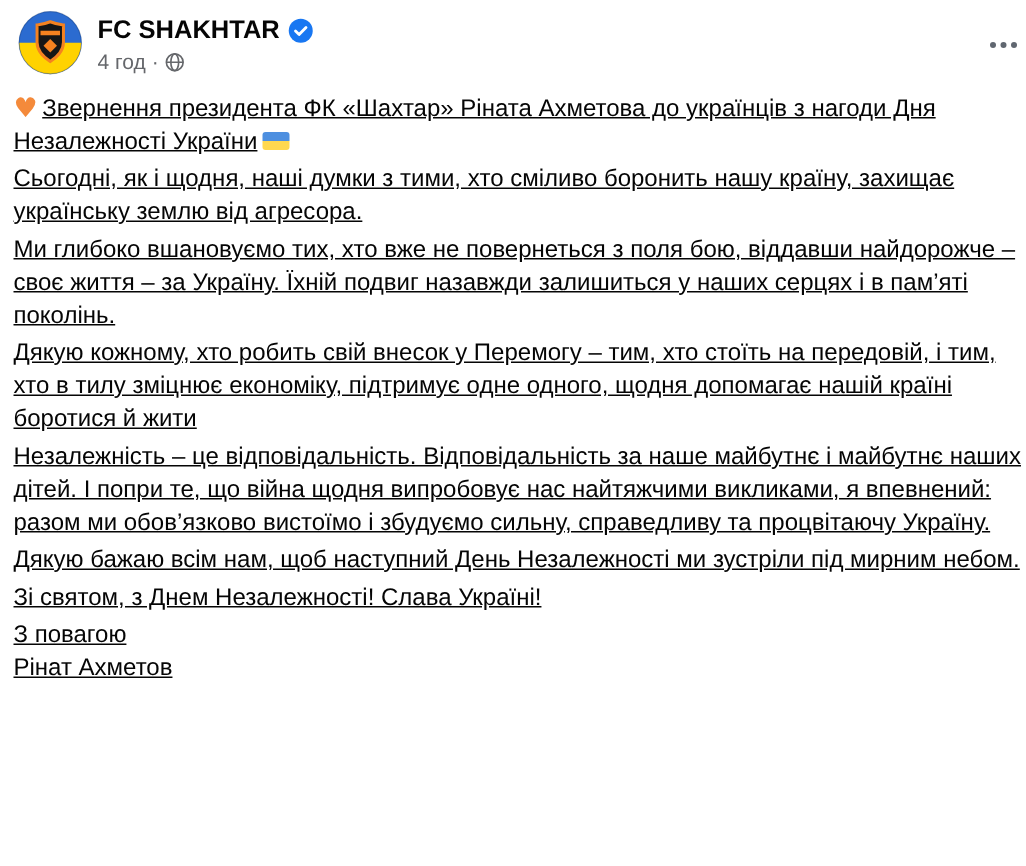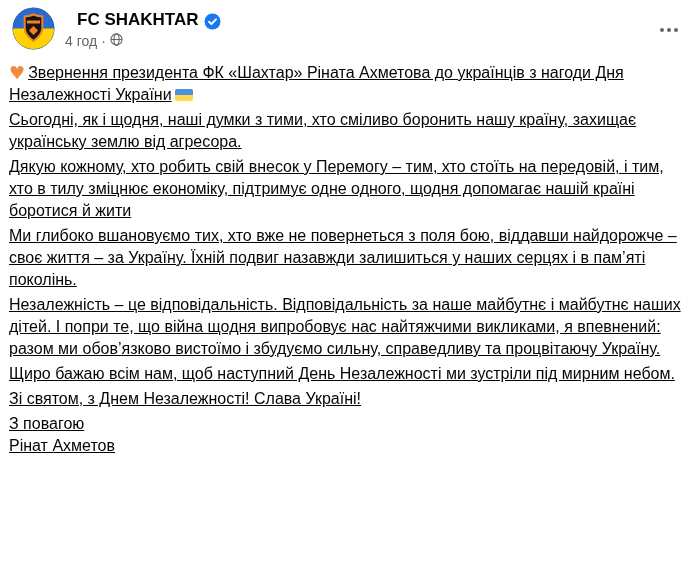--- a/index.html
+++ b/index.html
@@ -12,27 +12,27 @@
   }
 
   
   .header { display:flex; align-items:flex-start; padding:7px 12px 0 12px; position:relative; }
   .avatar {
     width:43px; height:43px; border-radius:50%; flex:0 0 auto;
     cursor:pointer; overflow:hidden;
   }
   .avatar svg { display:block; }
   .header-info { margin-left:10px; padding-top:2px; }
-  .name-row { display:flex; align-items:flex-end; gap:5px;margin-left:12px; }
+  .name-row { display:flex; align-items:center; gap:5px; }
   .page-name {
     font-size:17px; font-weight:700; color:#050505; line-height:21px; cursor:pointer;
   }
   .verified { display:inline-flex; margin-top:1px; }
   .meta-row {
-    display:flex; align-items:flex-start; gap:4px;
+    display:flex; align-items:center; gap:4px;
     color:#65676B; font-size:14px; line-height:18px; margin-top:2px;
   }
   .meta-row .ts { cursor:pointer; }
   .globe { display:inline-flex; margin-top:1px; }
 
   .more-btn {
     position:absolute; right:2px; top:20px;
     width:26px; height:20px; display:flex; align-items:center; justify-content:center;
     gap:3px; cursor:pointer; border-radius:4px;
   }
@@ -107,22 +107,22 @@
         <i></i>
         <i></i>
     </div>
   </div>
 
   <div class="body-text">
     <p>
       <span class="heart">♥</span><span>Звернення президента ФК «Шахтар» Ріната Ахметова до українців з нагоди Дня Незалежності України</span><span class="flag"></span>
     </p>
     <p>Сьогодні, як і щодня, наші думки з тими, хто сміливо боронить нашу країну, захищає українську землю від агресора.</p>
+    <p>Ми глибоко вшановуємо тих, хто вже не повернеться з поля бою, віддавши найдорожче – своє життя – за Україну. Їхній подвиг назавжди залишиться у наших серцях і в пам’яті поколінь.</p>
     <p>Дякую кожному, хто робить свій внесок у Перемогу – тим, хто стоїть на передовій, і тим, хто в тилу зміцнює економіку, підтримує одне одного, щодня допомагає нашій країні боротися й жити</p>
-    <p>Ми глибоко вшановуємо тих, хто вже не повернеться з поля бою, віддавши найдорожче – своє життя – за Україну. Їхній подвиг назавжди залишиться у наших серцях і в пам’яті поколінь.</p>
     <p>Незалежність – це відповідальність. Відповідальність за наше майбутнє і майбутнє наших дітей. І попри те, що війна щодня випробовує нас найтяжчими викликами, я впевнений: разом ми обов’язково вистоїмо і збудуємо сильну, справедливу та процвітаючу Україну.</p>
-    <p>Щиро бажаю всім нам, щоб наступний День Незалежності ми зустріли під мирним небом.</p>
+    <p>Дякую бажаю всім нам, щоб наступний День Незалежності ми зустріли під мирним небом.</p>
     <p>Зі святом, з Днем Незалежності! Слава Україні!</p>
     <p class="signature">З повагою
 Рінат Ахметов</p>
   </div>
 
 </div>
 
 </body></html>

